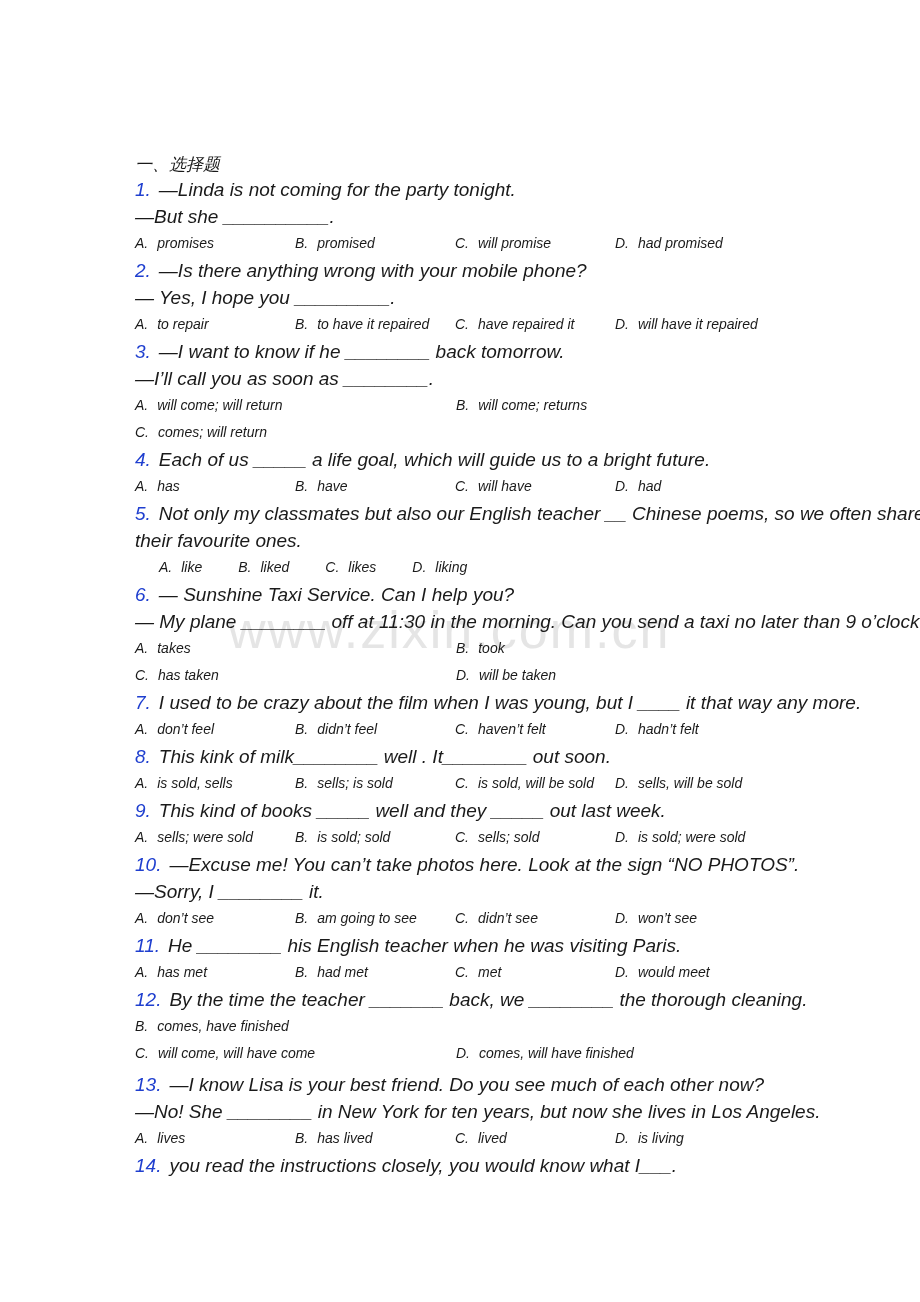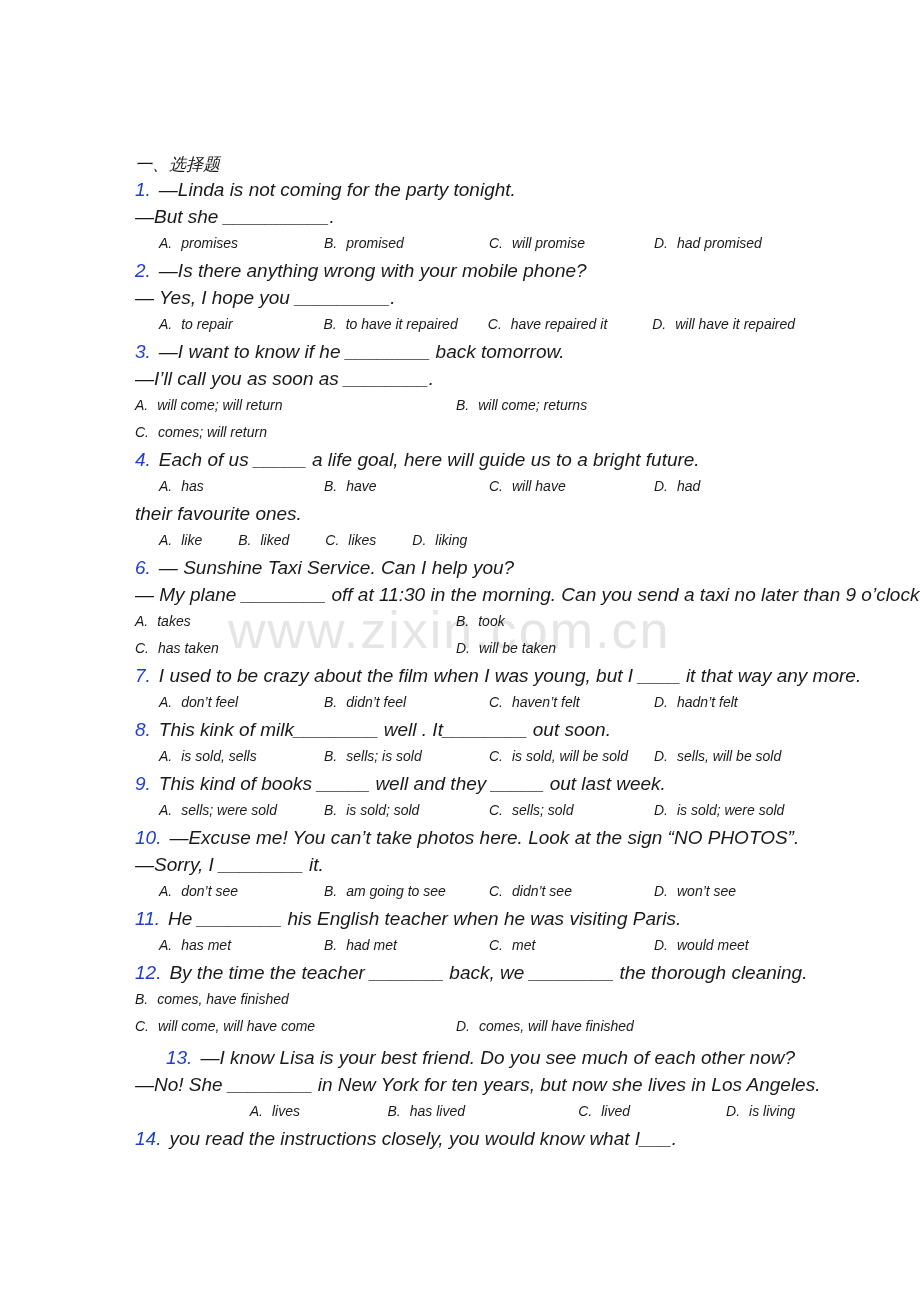--- a/index.html
+++ b/index.html
@@ -3,25 +3,25 @@
 <meta charset="utf-8">
 <style>
   html, body { margin: 0; padding: 0; background: #ffffff; }
   body { width: 920px; height: 1302px; position: relative; overflow: hidden;
          font-family: "Liberation Sans", "DejaVu Sans", sans-serif; color: #1a1a1a; }
   .page { position: absolute; left: 135px; top: 152px; width: 660px; font-style: italic; }
   .section-title { font-size: 17px; line-height: 26px; height: 24px; margin-bottom: 0; }
   .line { font-size: 19px; line-height: 27px; height: 27px; white-space: nowrap; }
   .num { color: #1f3fcf; margin-right: 8px; }
   .opts { display: flex; font-size: 14px; line-height: 27px; height: 27px; white-space: nowrap; }
-  .opt4 { width: 160px; margin-left: 24px; }
+  .opt4 { width: 160px; }
   .opt2 { width: 321px; }
   .optinline { margin-right: 12px; margin-left: 24px; }
   .letter { margin-right: 9px; }
-  .gap13 { margin-top: 4px; text-align: right; }
+  .gap13 { margin-top: 4px; }
   .watermark { position: absolute; left: 228px; top: 600px; font-size: 52px;
                color: rgba(180,180,180,0.35); letter-spacing: 2px; pointer-events: none;
                font-family: "Liberation Sans", sans-serif; text-align: right; }
 </style>
 </head>
 <body>
 
 <div class="watermark">www.zixin.com.cn</div>
 
 <div class="page">
@@ -55,30 +55,31 @@
     <div class="opts">
       <div class="opt2"><span class="letter">A.</span><span>will come; will return</span></div>
       <div class="opt2"><span class="letter">B.</span><span>will come; returns</span></div>
     </div>
     <div class="opts">
       <div class="opt2"><span class="letter">C.</span><span>comes; will return</span></div>
     </div>
   </div>
 
   <div>
-    <div class="line"><span class="num">4.</span><span>Each of us _____ a life goal, here will guide us to a bright future.</span></div>
+    <div class="line"><span class="num">4.</span><span>Each of us _____ a life goal, which will guide us to a bright future.</span></div>
     <div class="opts">
       <div class="opt4"><span class="letter">A.</span><span>has</span></div>
       <div class="opt4"><span class="letter">B.</span><span>have</span></div>
       <div class="opt4"><span class="letter">C.</span><span>will have</span></div>
       <div class="opt4"><span class="letter">D.</span><span>had</span></div>
     </div>
   </div>
 
   <div>
+    <div class="line"><span class="num">5.</span><span>Not only my classmates but also our English teacher __ Chinese poems, so we often share</span></div>
     <div class="line">their favourite ones.</div>
     <div class="opts">
       <div class="optinline"><span class="letter">A.</span><span>like</span></div>
       <div class="optinline"><span class="letter">B.</span><span>liked</span></div>
       <div class="optinline"><span class="letter">C.</span><span>likes</span></div>
       <div class="optinline"><span class="letter">D.</span><span>liking</span></div>
     </div>
   </div>
 
   <div>

